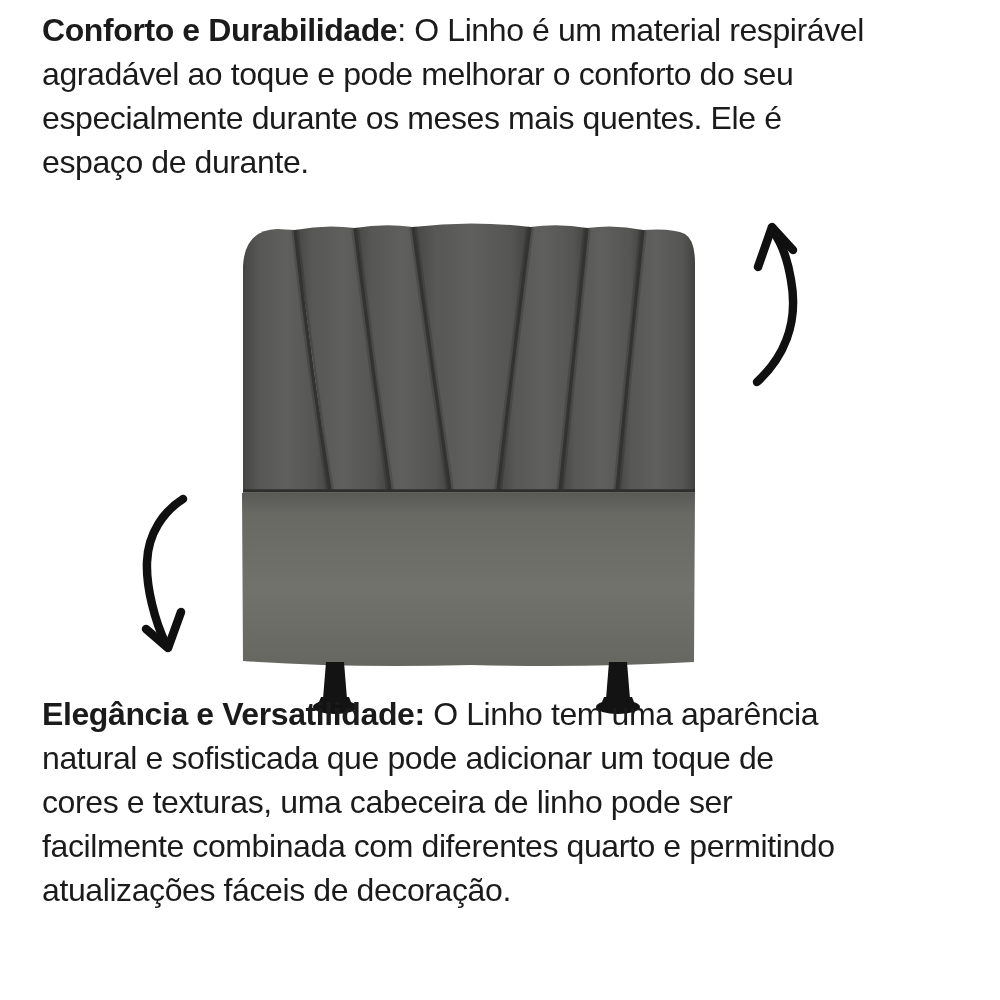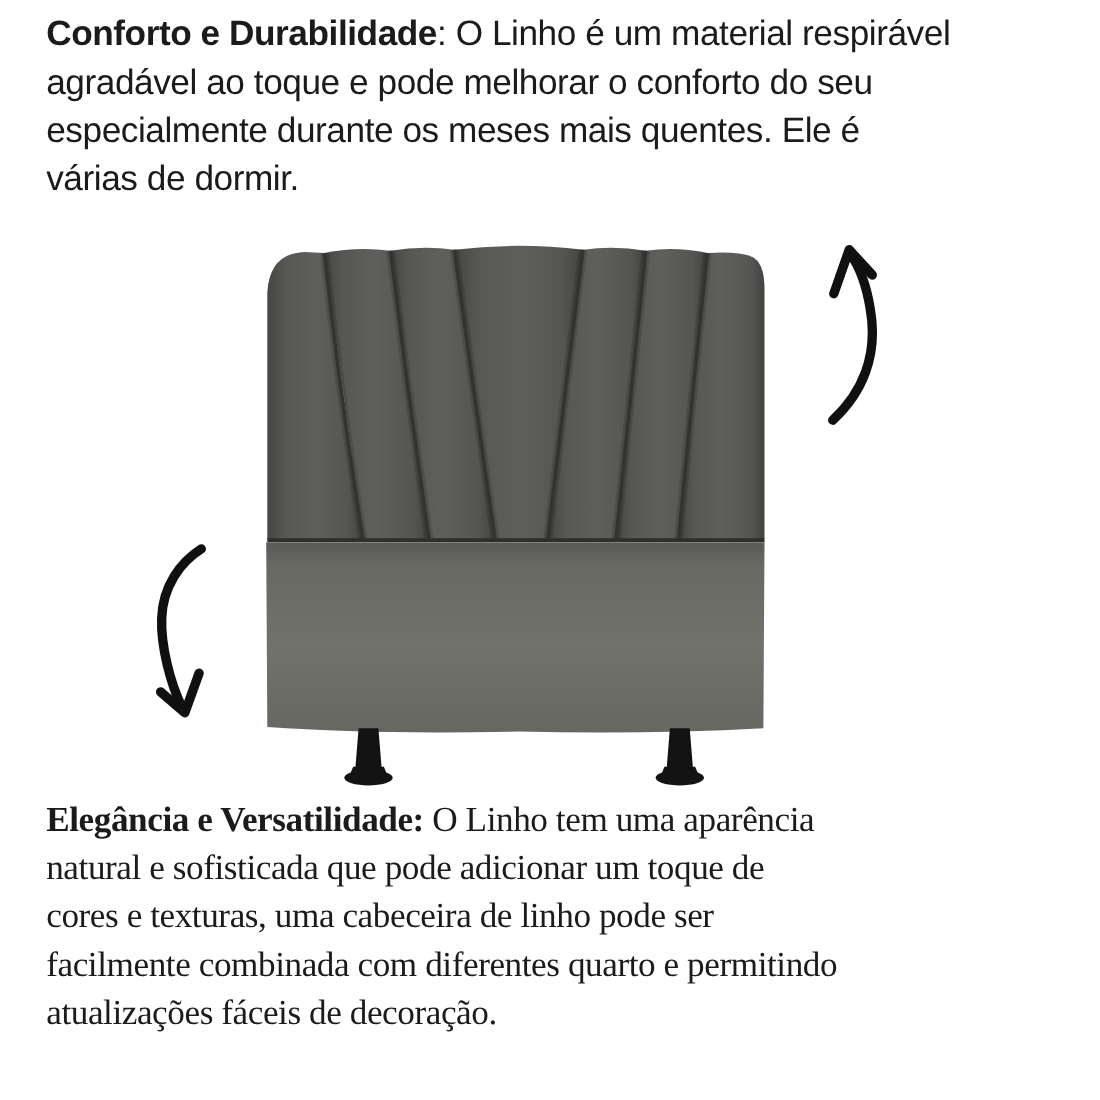--- a/index.html
+++ b/index.html
@@ -11,31 +11,31 @@
   .para{
     position:absolute;
     color:#1b1b1b;
     font-size:32px;
     line-height:44px;
     letter-spacing:-0.4px;
     white-space:nowrap;
   }
   .para b{font-weight:bold;}
   #top-para{left:42px;top:8px;}
-  #bottom-para{left:42px;top:722px;font-family:Liberation Serif, serif;}
+  #bottom-para{left:42px;top:692px;}
   .abs{position:absolute;}
 </style>
 </head>
 <body>
 
 <div id="top-para" class="para">
   <div><b>Conforto e Durabilidade</b><span>: O Linho é um material respirável</span></div>
   <div>agradável ao toque e pode melhorar o conforto do seu</div>
   <div>especialmente durante os meses mais quentes. Ele é</div>
-  <div>várias de dormir.</div>
+  <div>espaço de durante.</div>
 </div>
 
 <svg class="abs" style="left:225px;top:218px" width="490" height="500" viewBox="0 0 490 500">
   <defs>
     <linearGradient id="chan" x1="0" y1="0" x2="1" y2="0">
       <stop offset="0" stop-color="#454643"></stop>
       <stop offset="0.18" stop-color="#575855"></stop>
       <stop offset="0.5" stop-color="#5f605d"></stop>
       <stop offset="0.84" stop-color="#555653"></stop>
       <stop offset="1" stop-color="#424340"></stop>

